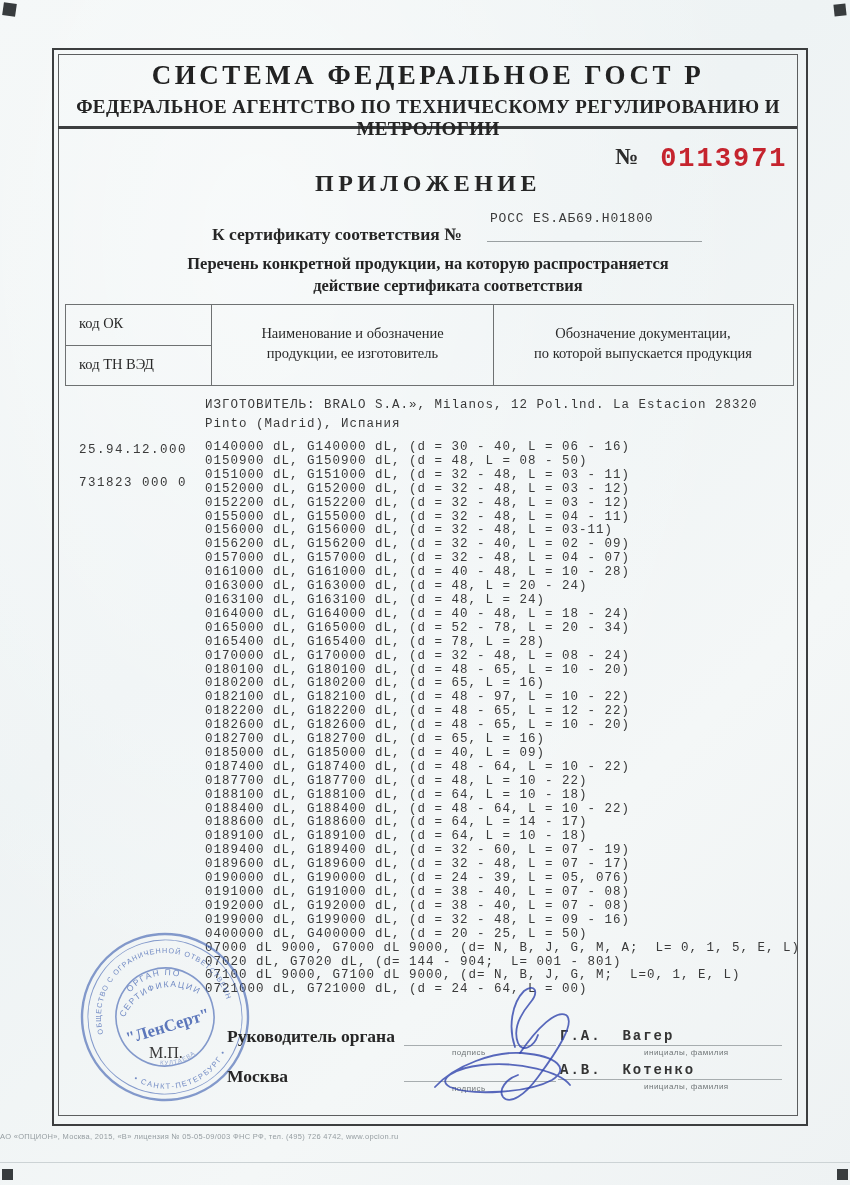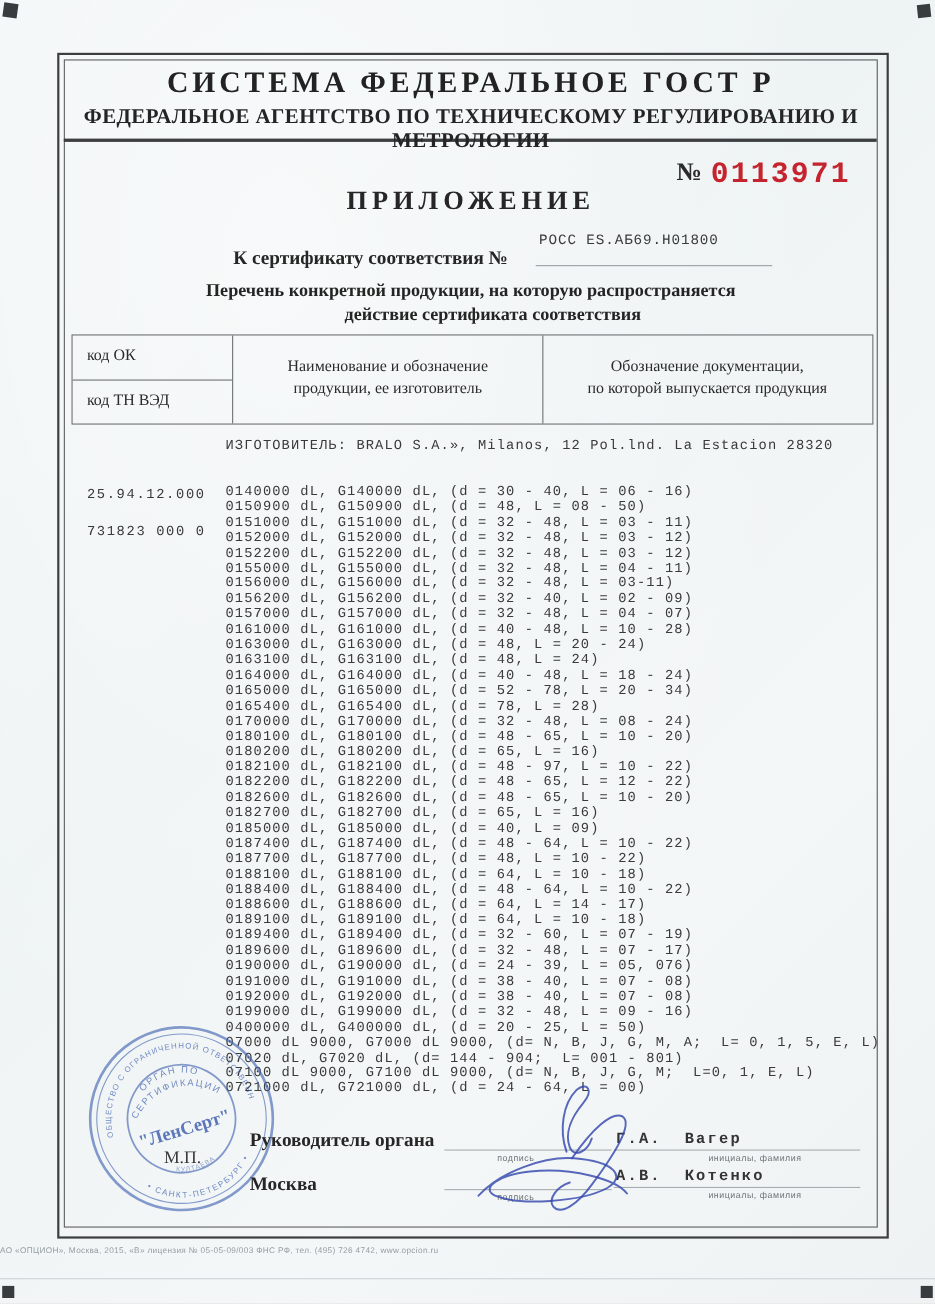--- a/index.html
+++ b/index.html
@@ -20,21 +20,21 @@
   #outer-frame{left:52px;top:48px;width:752px;height:1074px;border:2.5px solid #3c3e3f;}
   #inner-frame{left:58px;top:54px;width:738px;height:1060px;border:1px solid #5c5e5f;}
   #header-rule{left:58px;top:126px;width:739px;height:2.5px;background:#3c3e3f;}
 
   
   #cert-title{left:52px;top:60px;width:752px;text-align:center;font-size:27px;font-weight:bold;letter-spacing:3.5px;color:#222;}
   #agency-subtitle{left:52px;top:96px;width:752px;text-align:center;font-size:19px;font-weight:bold;letter-spacing:.4px;color:#242424;}
 
   #form-number{left:615px;top:144px;}
   #num-sign{font-size:23px;font-weight:bold;color:#2b2b2b;vertical-align:top;}
-  #num-digits{font-size:27px;letter-spacing:2px;color:#c5242e;font-weight:bold;margin-left:8px;}
+  #num-digits{font-size:27px;letter-spacing:2px;color:#c5242e;font-weight:bold;margin-left:22px;}
 
   #appendix-title{left:52px;top:170px;width:752px;text-align:center;font-size:24px;font-weight:bold;letter-spacing:4.5px;color:#262626;}
 
   #cert-ref-label{left:212px;top:224px;font-size:17.5px;font-weight:bold;color:#262626;}
   #cert-ref-value{left:490px;top:211px;font-size:13px;letter-spacing:.8px;}
   #cert-ref-line{left:487px;top:241px;width:215px;height:1px;background:#9aa0a2;}
 
   #scope-line1{left:52px;top:254px;width:752px;text-align:center;font-size:16.5px;font-weight:bold;color:#242424;}
   #scope-line2{left:52px;top:276px;width:752px;text-align:center;font-size:16.5px;font-weight:bold;color:#242424;padding-left:20px;}
 
@@ -126,20 +126,21 @@
       <div>продукции, ее изготовитель</div>
     </div>
     <div class="th serif" id="th-doc">
       <div>Обозначение документации,</div>
       <div>по которой выпускается продукция</div>
     </div>
   </div>
 
   <div class="abs mono" id="manufacturer">
     <div class="mline">ИЗГОТОВИТЕЛЬ: BRALO S.A.», Milanos, 12 Pol.lnd. La Estacion 28320</div>
+    <div class="mline">Pinto (Madrid), Испания</div>
   </div>
   <div class="abs mono" id="code-ok">25.94.12.000</div>
   <div class="abs mono" id="code-tnved">731823 000 0</div>
 
   <div class="abs mono" id="product-list">
 
   <div class="prow">0140000 dL, G140000 dL, (d = 30 - 40, L = 06 - 16)</div>
       <div class="prow">0150900 dL, G150900 dL, (d = 48, L = 08 - 50)</div>
       <div class="prow">0151000 dL, G151000 dL, (d = 32 - 48, L = 03 - 11)</div>
       <div class="prow">0152000 dL, G152000 dL, (d = 32 - 48, L = 03 - 12)</div>

